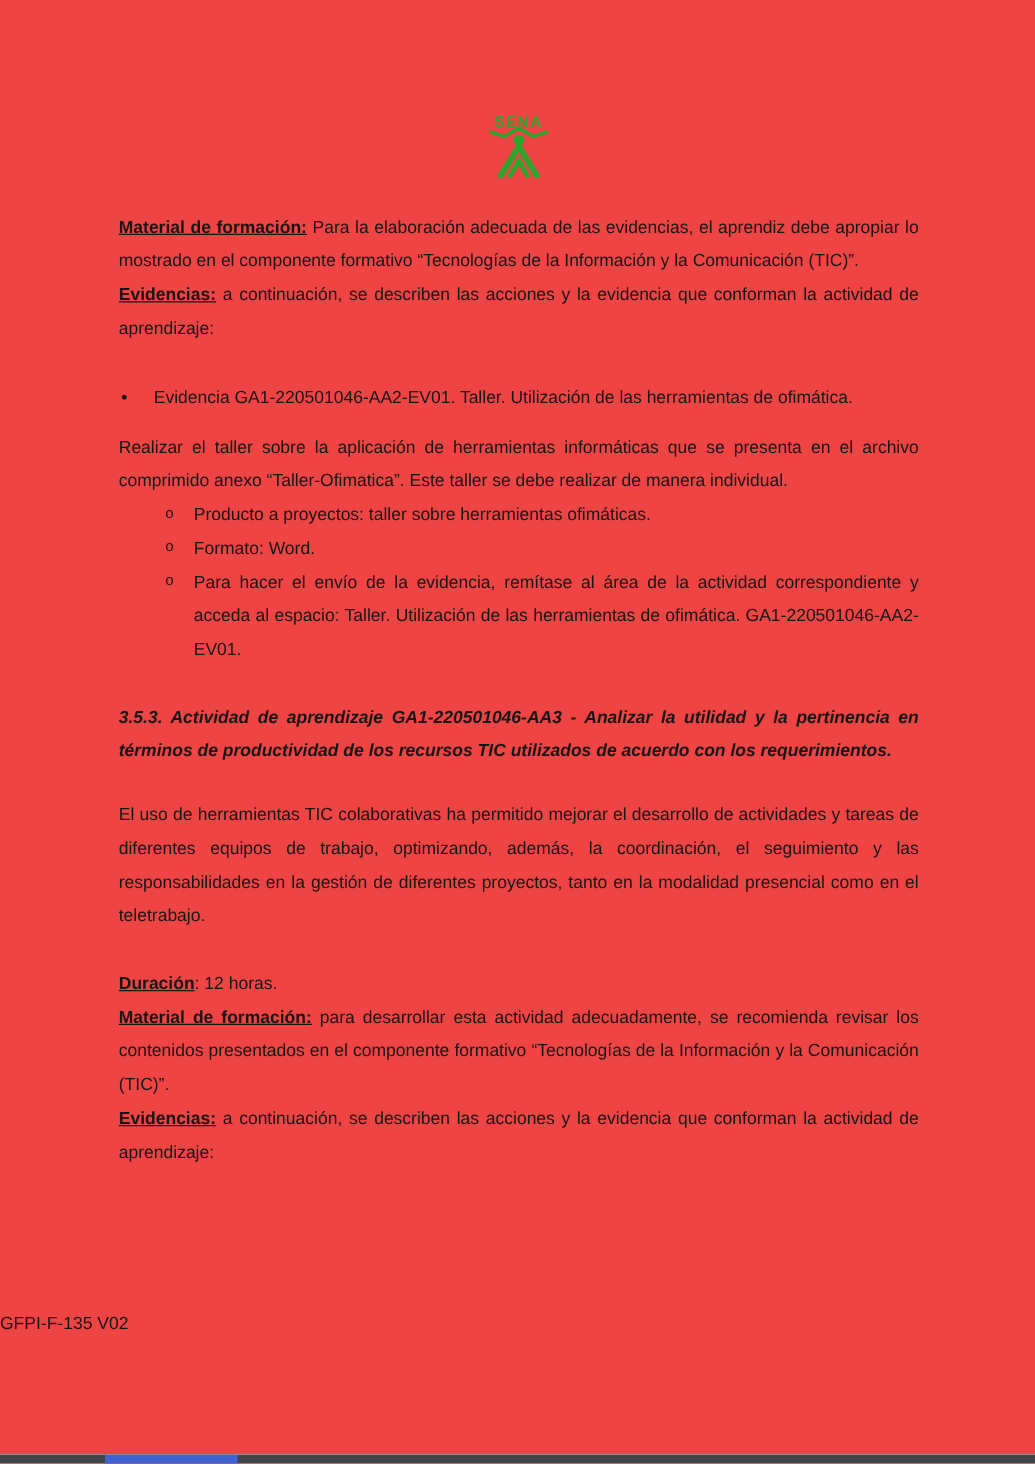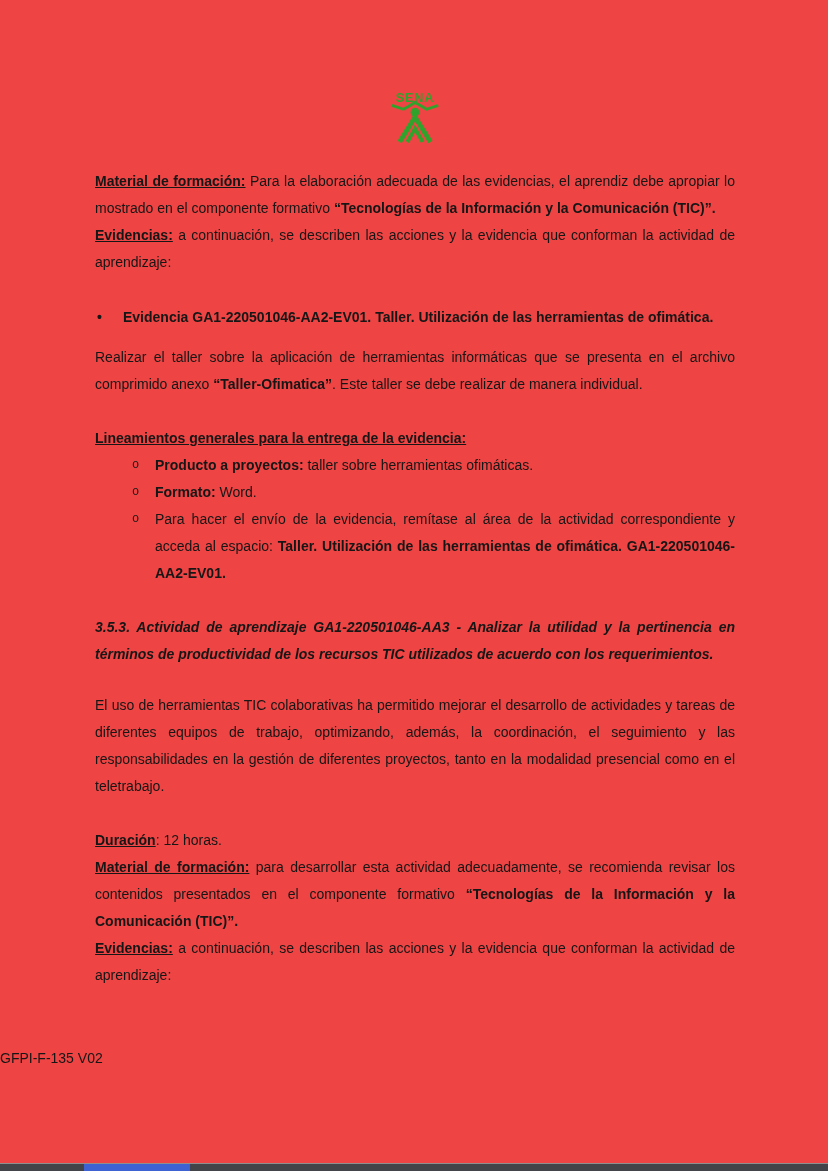--- a/index.html
+++ b/index.html
@@ -24,21 +24,21 @@
     text-align: center;
     padding-top: 90px;
     height: 144px;
   }
   .p {
     font-size: 14px;
     line-height: 27px;
     text-align: justify;
     color: #161616;
   }
-  .b  { font-weight: bold; }
+  .b  { font-weight: normal; }
   .bu { font-weight: bold; text-decoration: underline; }
   .bi { font-weight: bold; font-style: italic; }
   .mt24 { margin-top: 24px; }
   .mt28 { margin-top: 28px; }
   .mt27 { margin-top: 27px; }
   .mt13 { margin-top: 13px; }
   .mt12 { margin-top: 24px; }
   .bullet {
     position: relative;
     padding-left: 28px;
@@ -97,21 +97,20 @@
     </div>
 
     <p class="p mt24"><span class="bu">Material de formación:</span><span> Para la elaboración adecuada de las evidencias, el aprendiz debe apropiar lo mostrado en el componente formativo </span><span class="b">“Tecnologías de la Información y la Comunicación (TIC)”.</span></p>
 
     <p class="p"><span class="bu">Evidencias:</span><span> a continuación, se describen las acciones y la evidencia que conforman la actividad de aprendizaje:</span></p>
 
     <p class="p bullet mt28"><span class="marker">•</span><span class="b">Evidencia GA1-220501046-AA2-EV01. Taller. Utilización de las herramientas de ofimática.</span></p>
 
     <p class="p mt13"><span>Realizar el taller sobre la aplicación de herramientas informáticas que se presenta en el archivo comprimido anexo </span><span class="b">“Taller-Ofimatica”</span><span>. Este taller se debe realizar de manera individual.</span></p>
 
-    <p class="p mt27"><span class="bu">Lineamientos generales para la entrega de la evidencia:</span></p>
 
     <p class="p sub"><span class="marker">o</span><span class="b">Producto a proyectos:</span><span> taller sobre herramientas ofimáticas.</span></p>
 
     <p class="p sub"><span class="marker">o</span><span class="b">Formato:</span><span> Word.</span></p>
 
     <p class="p sub"><span class="marker">o</span><span>Para hacer el envío de la evidencia, remítase al área de la actividad correspondiente y acceda al espacio: </span><span class="b">Taller. Utilización de las herramientas de ofimática. GA1-220501046-AA2-EV01.</span></p>
 
     <p class="p bi mt27">3.5.3. Actividad de aprendizaje GA1-220501046-AA3 - Analizar la utilidad y la pertinencia en términos de productividad de los recursos TIC utilizados de acuerdo con los requerimientos.</p>
 
     <p class="p mt12">El uso de herramientas TIC colaborativas ha permitido mejorar el desarrollo de actividades y tareas de diferentes equipos de trabajo, optimizando, además, la coordinación, el seguimiento y las responsabilidades en la gestión de diferentes proyectos, tanto en la modalidad presencial como en el teletrabajo.</p>

